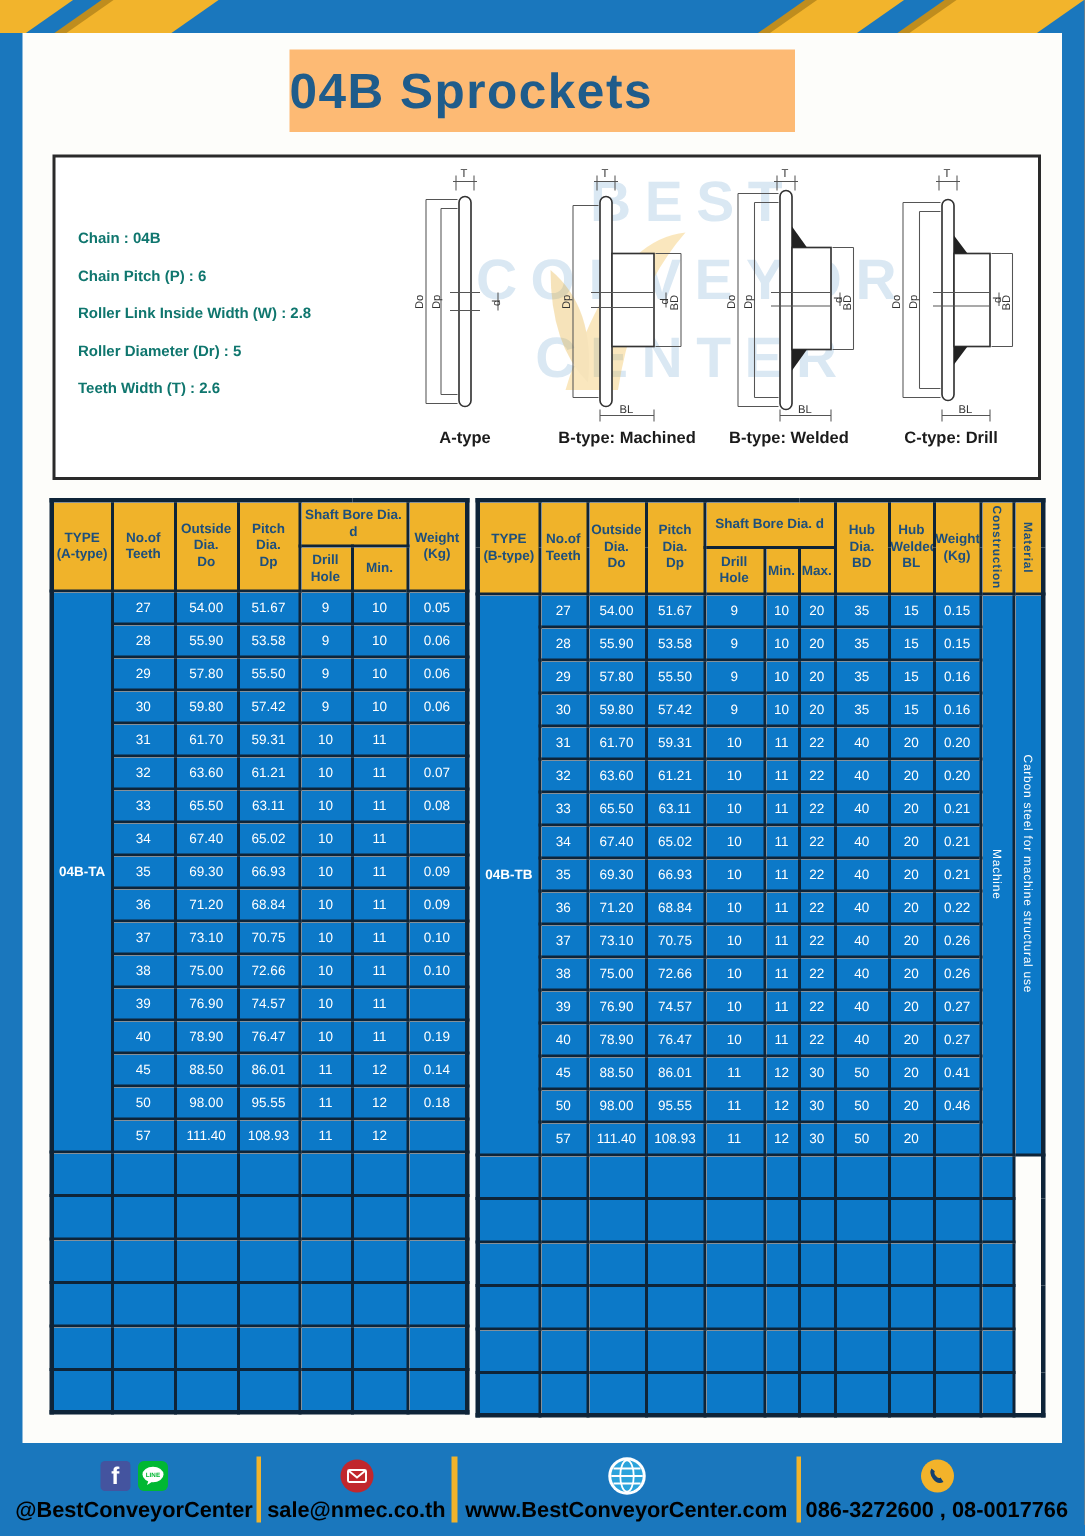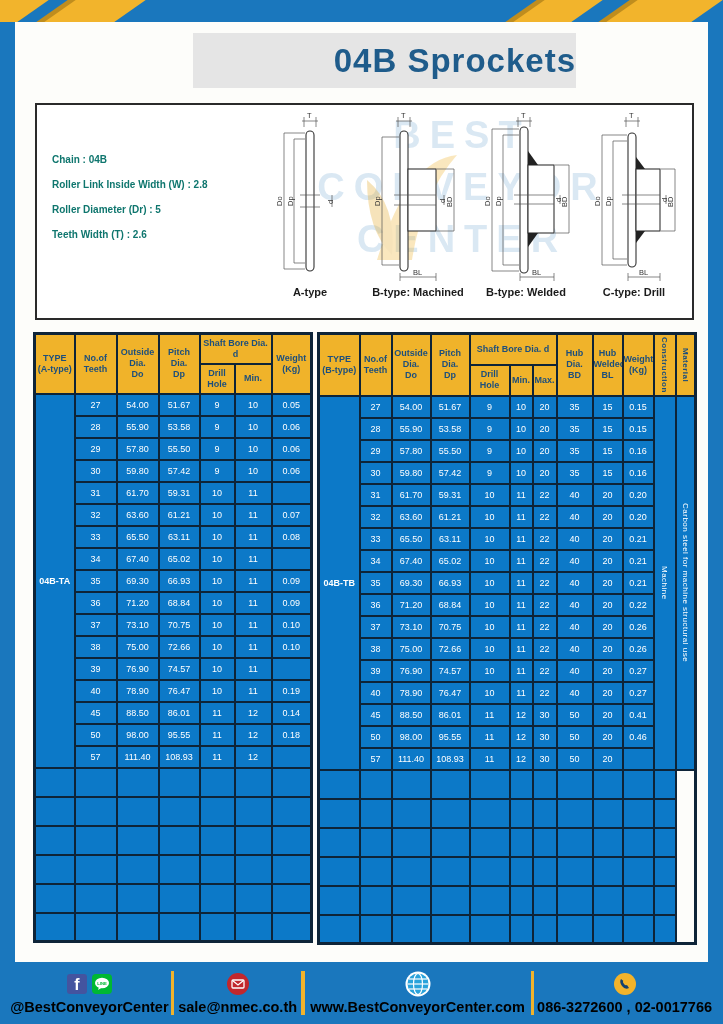--- a/index.html
+++ b/index.html
@@ -4,22 +4,22 @@
 <style>
   html,body{margin:0;padding:0;background:#555;}
   .page{position:relative;width:723px;height:1024px;background:#1a77bd;overflow:hidden;
         font-family:"Liberation Sans",sans-serif;margin:0 auto;}
   
   .top-band{position:absolute;left:0;top:0;width:723px;height:22px;overflow:hidden;}
   .stripe{position:absolute;top:0;height:22px;background:#f2b42c;transform:skewX(-55deg);}
   .stripe-shadow{position:absolute;top:0;height:22px;background:#bf8d1e;transform:skewX(-55deg);}
   
   .content{position:absolute;left:15px;top:22px;width:693px;height:940px;background:#fdfdfa;}
-  .title-box{position:absolute;left:178px;top:11px;width:383px;height:55px;background:#e5e5e5;
-             display:flex;align-items:center;justify-content:flex-end;}
+  .title-box{position:absolute;left:178px;top:11px;width:337px;height:55px;background:#fdba74;
+             display:flex;align-items:center;justify-content:flex-start;}
   .title-text{font-size:33px;font-weight:bold;color:#1f5c8b;letter-spacing:1px;}
   
   .diagram-panel{position:absolute;left:20px;top:81px;width:655px;height:213px;
                  border:2px solid #2a2a2a;background:#fff;}
   .specs{position:absolute;left:15px;top:42px;z-index:2;}
   .spec-line{font-size:10px;font-weight:bold;color:#0f766e;line-height:25px;white-space:nowrap;}
   .watermark{position:absolute;left:215px;top:4px;width:420px;text-align:center;z-index:0;
              color:rgba(70,140,195,0.20);font-weight:bold;font-size:38px;letter-spacing:9px;
              line-height:52px;white-space:pre-line;pointer-events:none;}
   .wm-logo{position:absolute;left:300px;top:35px;z-index:0;opacity:0.30;pointer-events:none;}
@@ -85,20 +85,21 @@
       <div class="watermark">BEST
 CONVEYOR
 CENTER</div>
       <svg class="wm-logo" width="150" height="140" viewBox="0 0 150 140">
         <path d="M40,120 Q70,20 120,15 Q85,55 75,120 Z" fill="#f0b32c"></path>
         <path d="M30,40 Q60,65 55,115 Q30,90 30,40 Z" fill="#e2a51f"></path>
       </svg>
 
       <div class="specs">
         <div class="spec-line">Chain  : 04B</div>
+        <div class="spec-line">Chain Pitch (P)  :  6</div>
         <div class="spec-line">Roller Link Inside Width (W)  :  2.8</div>
         <div class="spec-line">Roller Diameter (Dr)  : 5</div>
         <div class="spec-line">Teeth Width (T)  :  2.6</div>
       </div>
 
       <div class="diagrams">
 
         <div class="figure">
           <svg viewBox="0 0 100 172">
             <line class="dim" x1="42" y1="10" x2="58" y2="10"></line>
@@ -806,17 +807,17 @@
       <div class="footer-label">www.BestConveyorCenter.com</div>
     </div>
     <div class="footer-divider"></div>
     <div class="footer-item" style="width:200px;">
       <div class="footer-icons">
         <svg width="24" height="24" viewBox="0 0 24 24">
           <circle cx="12" cy="12" r="11" fill="#f3b32a"></circle>
           <path d="M8,7 q-2,3 1,7 q3,4 7,2 l-2,-3 q-1.5,1 -3,-1 q-1.7,-2 -0.8,-3.2 Z" fill="#14406e"></path>
         </svg>
       </div>
-      <div class="footer-label">086-3272600 , 02-0017766</div>
+      <div class="footer-label">086-3272600 , 08-0017766</div>
     </div>
   </div>
 
 </div>
 
 </body></html>

